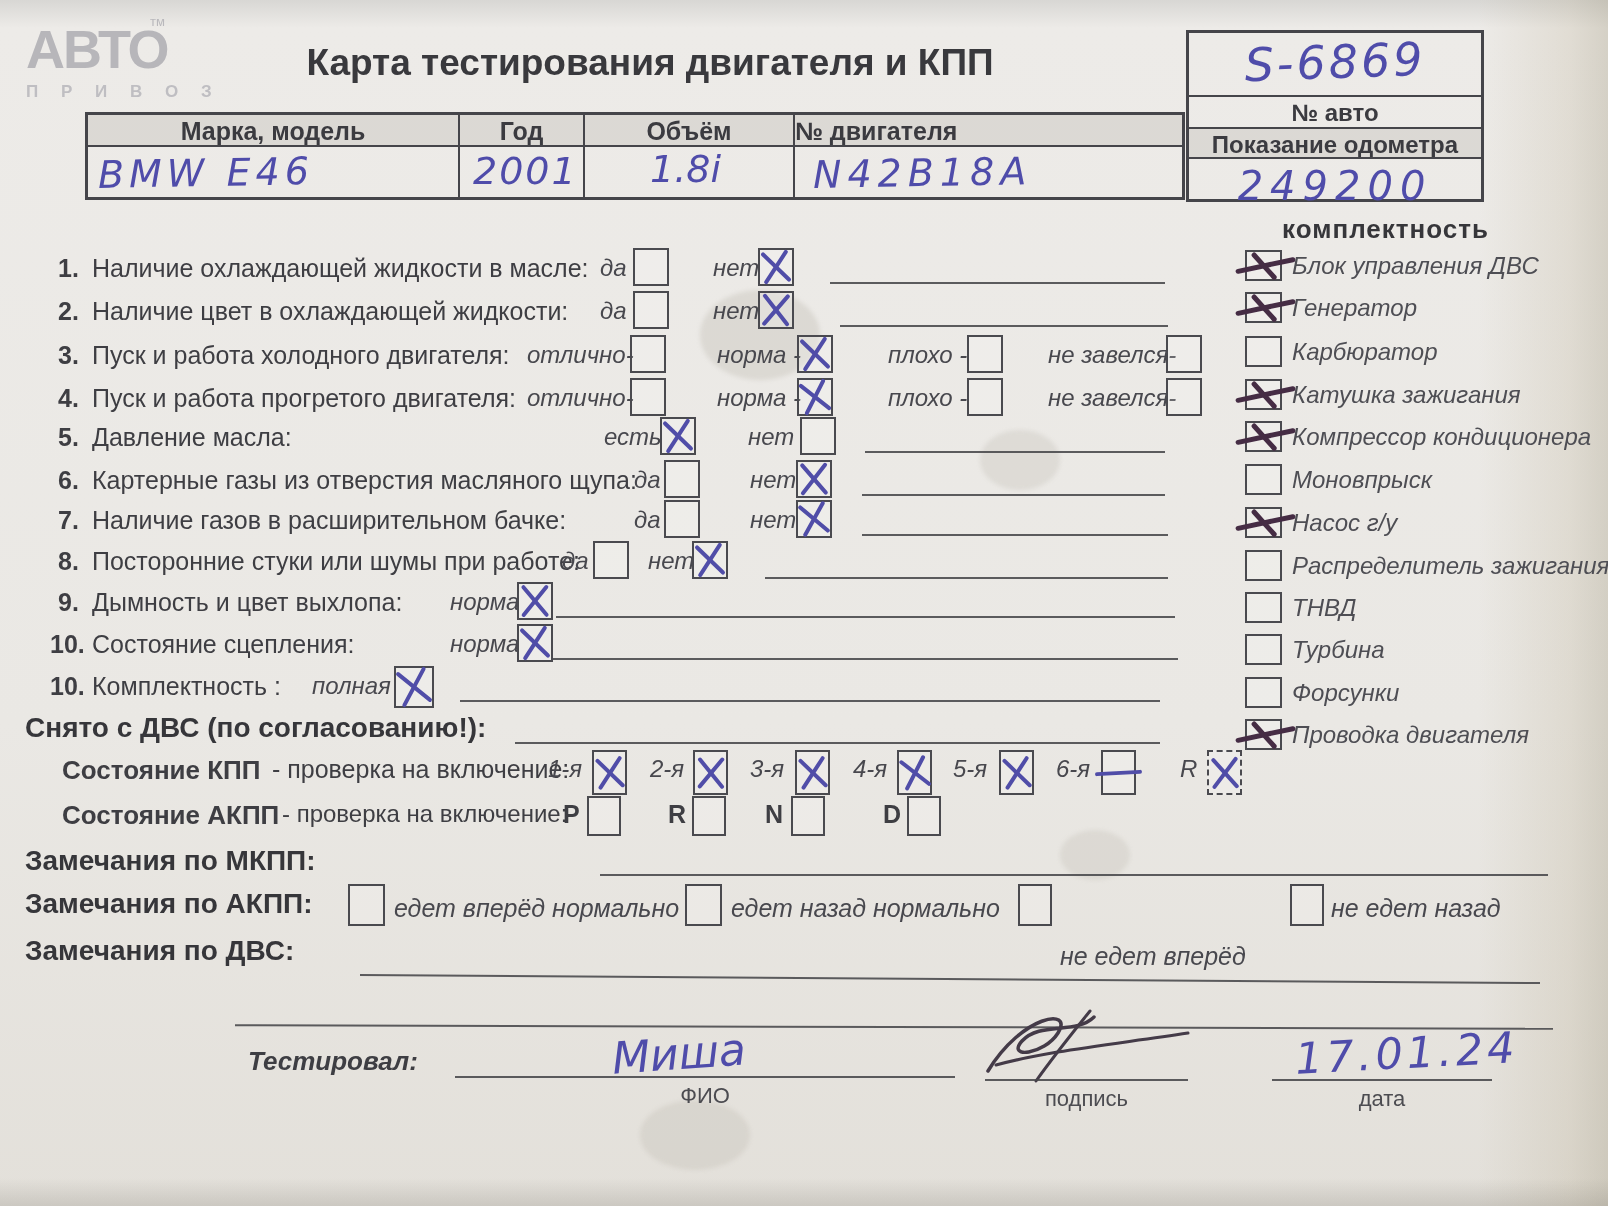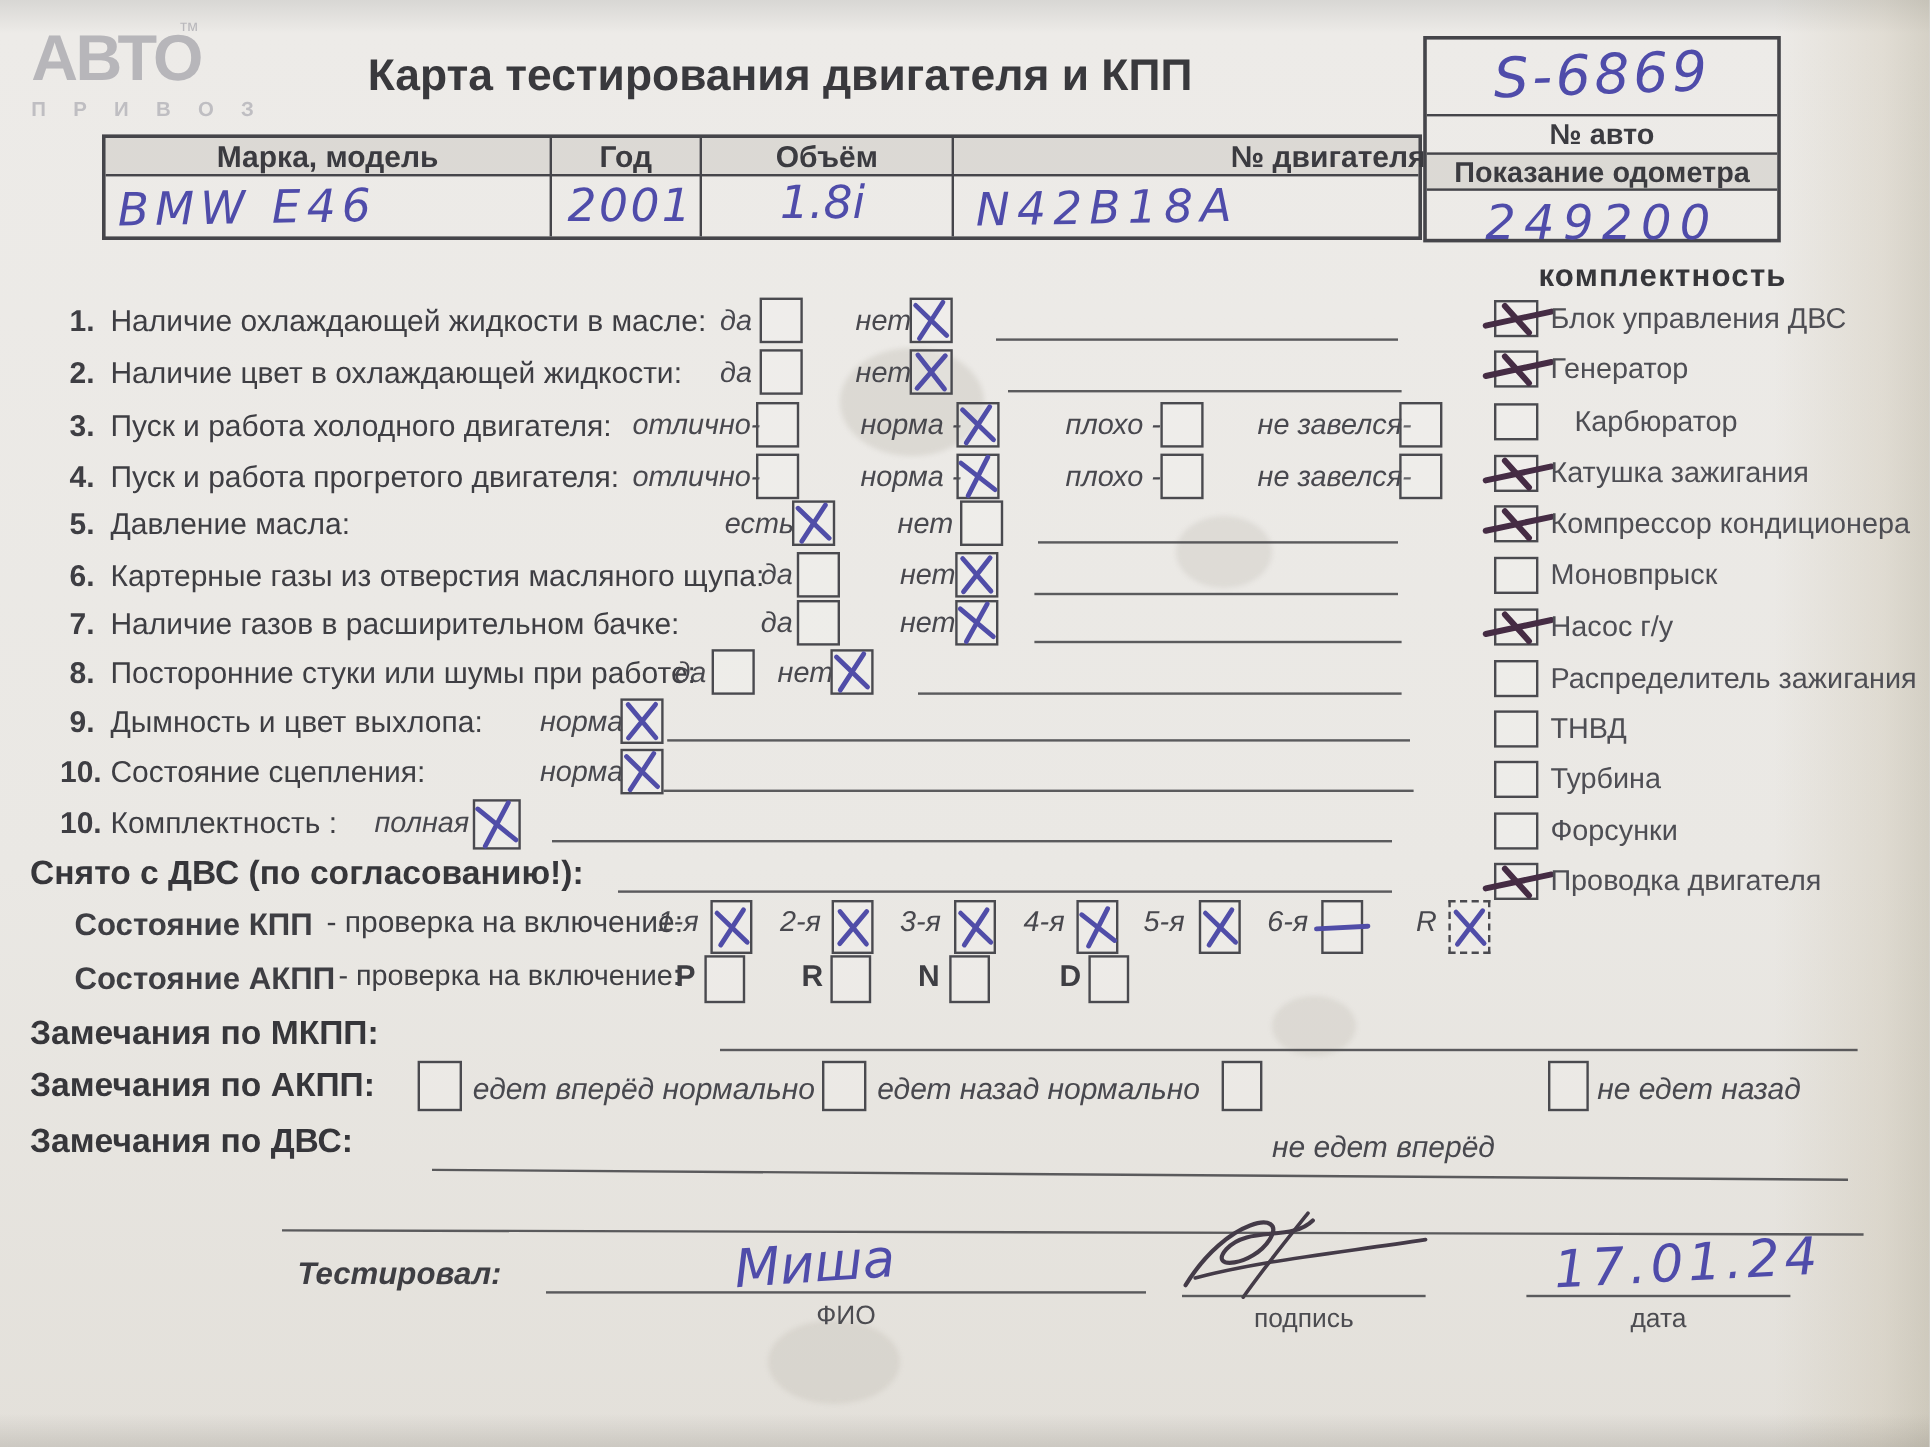--- a/index.html
+++ b/index.html
@@ -35,21 +35,21 @@
   .xm::before{transform:translate(-50%,-50%) rotate(44deg);}
   .xm::after{transform:translate(-50%,-50%) rotate(-57deg);}
   .xd::before{content:"";position:absolute;left:-8px;right:-8px;top:46%;height:4px;background:#504da8;border-radius:3px;transform:rotate(-3deg);}
   .cx::before,.cx::after{content:"";position:absolute;background:#452c44;border-radius:3px;}
   .cx::before{left:-35%;top:42%;width:185%;height:5px;transform:rotate(-12deg);}
   .cx::after{left:50%;top:50%;width:105%;height:5px;transform:translate(-50%,-50%) rotate(48deg);}
   
   .ln{position:absolute;height:2px;background:#47474a;opacity:.88;}
   
   .hw{font-family:"DejaVu Sans",sans-serif;font-style:italic;color:#4f4caa;white-space:nowrap;}
-  .comp-lbl{font-size:24px;color:#4e4e54;white-space:nowrap;}
+  .comp-lbl{font-size:24px;color:#4e4e54;white-space:nowrap;font-style:italic;}
 </style>
 </head>
 <body>
 
 <div class="page">
 
   <div class="abs edge-right"></div>
   <div class="abs edge-bottom"></div>
   <div class="abs stain" style="left:700px;top:290px;width:120px;height:90px;background:rgba(150,143,130,.18);"></div>
   <div class="abs stain" style="left:980px;top:430px;width:80px;height:60px;background:rgba(150,143,130,.15);"></div>
@@ -72,21 +72,21 @@
   </div>
 
   <div class="abs frame" style="left:85px;top:112px;width:1100px;height:88px;">
     <div class="abs shade" style="left:0;top:0;width:100%;height:30px;border-bottom:2px solid #45454a;"></div>
     <div class="abs" style="left:370px;top:0;width:2px;height:100%;background:#45454a;"></div>
     <div class="abs" style="left:495px;top:0;width:2px;height:100%;background:#45454a;"></div>
     <div class="abs" style="left:705px;top:0;width:2px;height:100%;background:#45454a;"></div>
     <div class="abs thead" style="left:0;top:2px;width:370px;text-align:center;">Марка, модель</div>
     <div class="abs thead" style="left:372px;top:2px;width:123px;text-align:center;">Год</div>
     <div class="abs thead" style="left:497px;top:2px;width:208px;text-align:center;">Объём</div>
-    <div class="abs thead" style="left:707px;top:2px;width:393px;text-align:right;">№ двигателя</div>
+    <div class="abs thead" style="left:707px;top:2px;width:393px;text-align:left;">№ двигателя</div>
     <div class="abs hw" style="left:10px;top:36px;font-size:38px;letter-spacing:5px;transform:rotate(-1deg);">BMW E46</div>
     <div class="abs hw" style="left:385px;top:34px;font-size:38px;letter-spacing:2px;">2001</div>
     <div class="abs hw" style="left:562px;top:32px;font-size:38px;">1.8i</div>
     <div class="abs hw" style="left:725px;top:36px;font-size:38px;letter-spacing:6px;transform:rotate(-1deg);">N42B18A</div>
   </div>
 
   <div class="abs h-section" style="left:1282px;top:214px;font-size:26px;letter-spacing:1px;">комплектность</div>
 
   <div class="abs" style="left:1245px;top:250px;width:37px;height:31px;">
     <div class="cb" style="left:0;top:0;width:37px;height:31px;">
@@ -95,21 +95,21 @@
     <span class="abs comp-lbl" style="left:47px;top:2px;">Блок управления ДВС</span>
   </div>
   <div class="abs" style="left:1245px;top:292px;width:37px;height:31px;">
     <div class="cb" style="left:0;top:0;width:37px;height:31px;">
         <i class="cx"></i>
       </div>
     <span class="abs comp-lbl" style="left:47px;top:2px;">Генератор</span>
   </div>
   <div class="abs" style="left:1245px;top:336px;width:37px;height:31px;">
     <div class="cb" style="left:0;top:0;width:37px;height:31px;"></div>
-    <span class="abs comp-lbl" style="left:47px;top:2px;margin-left:20px;">Карбюратор</span>
+    <span class="abs comp-lbl" style="left:47px;top:2px;">Карбюратор</span>
   </div>
   <div class="abs" style="left:1245px;top:379px;width:37px;height:31px;">
     <div class="cb" style="left:0;top:0;width:37px;height:31px;">
         <i class="cx"></i>
       </div>
     <span class="abs comp-lbl" style="left:47px;top:2px;">Катушка зажигания</span>
   </div>
   <div class="abs" style="left:1245px;top:421px;width:37px;height:14px;">
     <div class="cb" style="left:0;top:0;width:37px;height:31px;">
         <i class="cx"></i>

